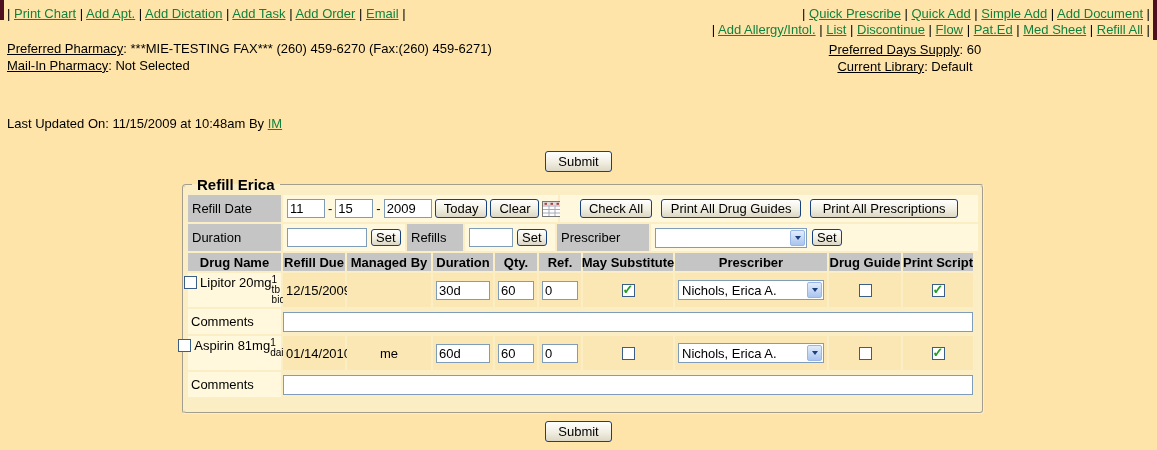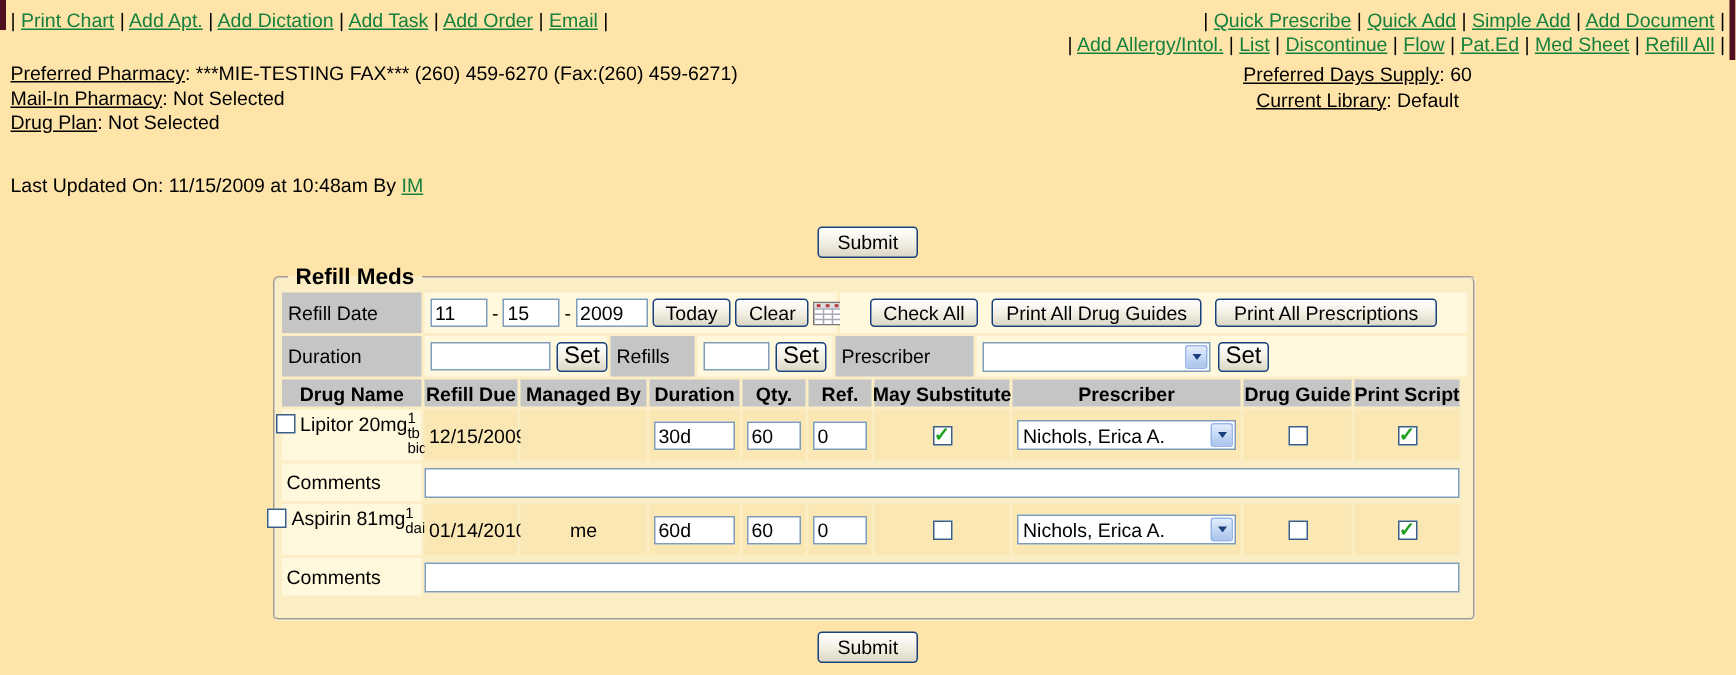--- a/index.html
+++ b/index.html
@@ -27,21 +27,21 @@
   .colon::before{content:": ";}
 
   .last-updated{position:absolute;left:7px;top:116px;}
 
   .submit-top{position:absolute;left:0;top:151px;width:100%;text-align:center;}
   .submit-bottom{position:absolute;left:0;top:421px;width:100%;text-align:center;}
 
   .btn{font-family:"Liberation Sans",sans-serif;font-size:13px;color:#000;
        background:linear-gradient(#ffffff,#f1eee1 55%,#dcd7c5);
        border:1px solid var(--button-border);border-radius:3px;padding:1px 8px;cursor:pointer;}
-  .btn-small{font-size:16px;padding:0 4px;border-radius:3px;}
+  .btn-small{font-size:13px;padding:0 4px;border-radius:3px;}
   .btn-submit{padding:2px 12px;}
 
   fieldset.refill{position:absolute;left:182px;top:176px;width:802px;height:238px;
        background:var(--fieldset-bg);border:2px groove #f7eed6;border-radius:4px;
        margin:0;padding:2px 4px 4px 4px;}
   fieldset.refill legend{font-weight:bold;font-size:15px;padding:0 5px;margin-left:4px;}
 
   .trow{display:flex;gap:2px;margin-bottom:2px;height:27px;}
   .cell{display:flex;align-items:center;padding:0 4px;}
   .lab{background:var(--label-gray);}
@@ -92,23 +92,20 @@
     <div>| <a class="nav-link">Add Allergy/Intol.</a> | <a class="nav-link">List</a> | <a class="nav-link">Discontinue</a> | <a class="nav-link">Flow</a> | <a class="nav-link">Pat.Ed</a> | <a class="nav-link">Med Sheet</a> | <a class="nav-link">Refill All</a> | </div>
   </div>
 
   <div class="pharm-info">
     <div>
       <span class="u">Preferred Pharmacy</span><span class="colon">***MIE-TESTING FAX*** (260) 459-6270 (Fax:(260) 459-6271)</span>
     </div>
     <div>
       <span class="u">Mail-In Pharmacy</span><span class="colon">Not Selected</span>
     </div>
-    <div>
-      <span class="u">Drug Plan</span><span class="colon">Not Selected</span>
-    </div>
   </div>
 
   <div class="supply-info">
     <div>
       <span class="u">Preferred Days Supply</span><span class="colon">60</span>
     </div>
     <div>
       <span class="u">Current Library</span><span class="colon">Default</span>
     </div>
   </div>
@@ -116,21 +113,21 @@
   <div class="last-updated">
     <span>Last Updated On: 11/15/2009 at 10:48am By</span>
     <a class="nav-link">IM</a>
   </div>
 
   <div class="submit-top">
     <button class="btn btn-submit">Submit</button>
   </div>
 
   <fieldset class="refill">
-    <legend>Refill Meds</legend>
+    <legend>Refill Erica</legend>
 
     <div class="trow">
       <div class="cell lab" style="width:93px;">Refill Date</div>
       <div class="cell lite" style="width:275px;gap:3px;">
         <input class="tin" style="width: 38px;" value="11">
         <span>-</span>
         <input class="tin" style="width: 38px;" value="15">
         <span>-</span>
         <input class="tin" style="width: 48px;" value="2009">
         <button class="btn">Today</button>

